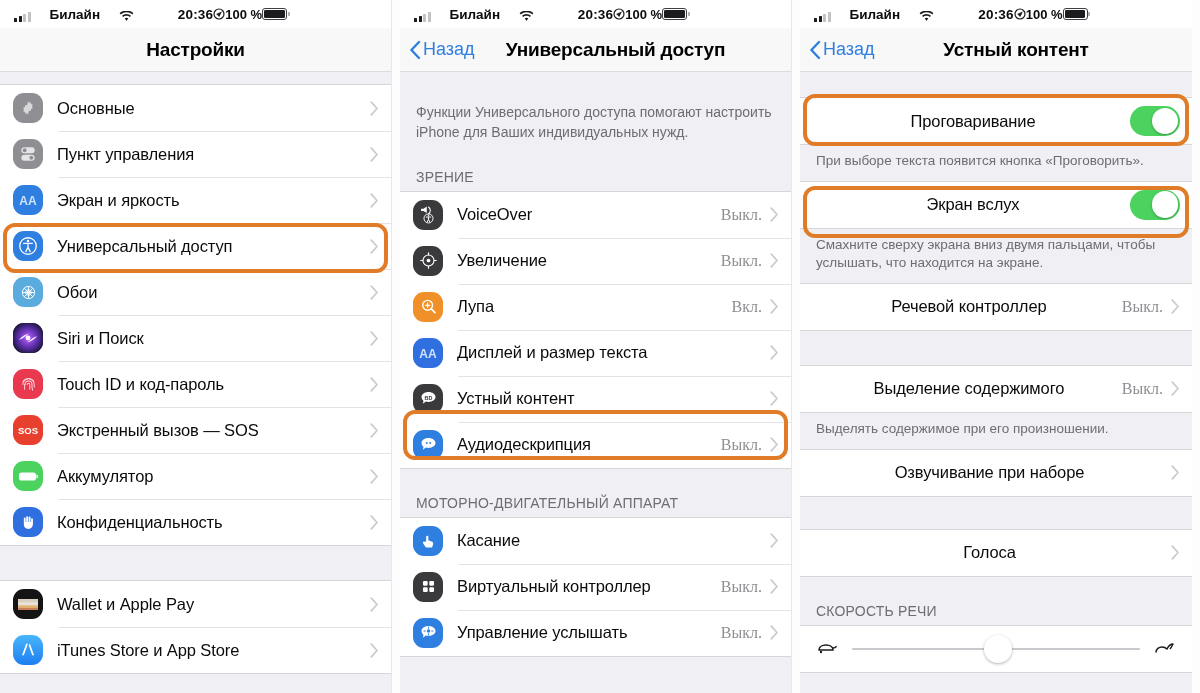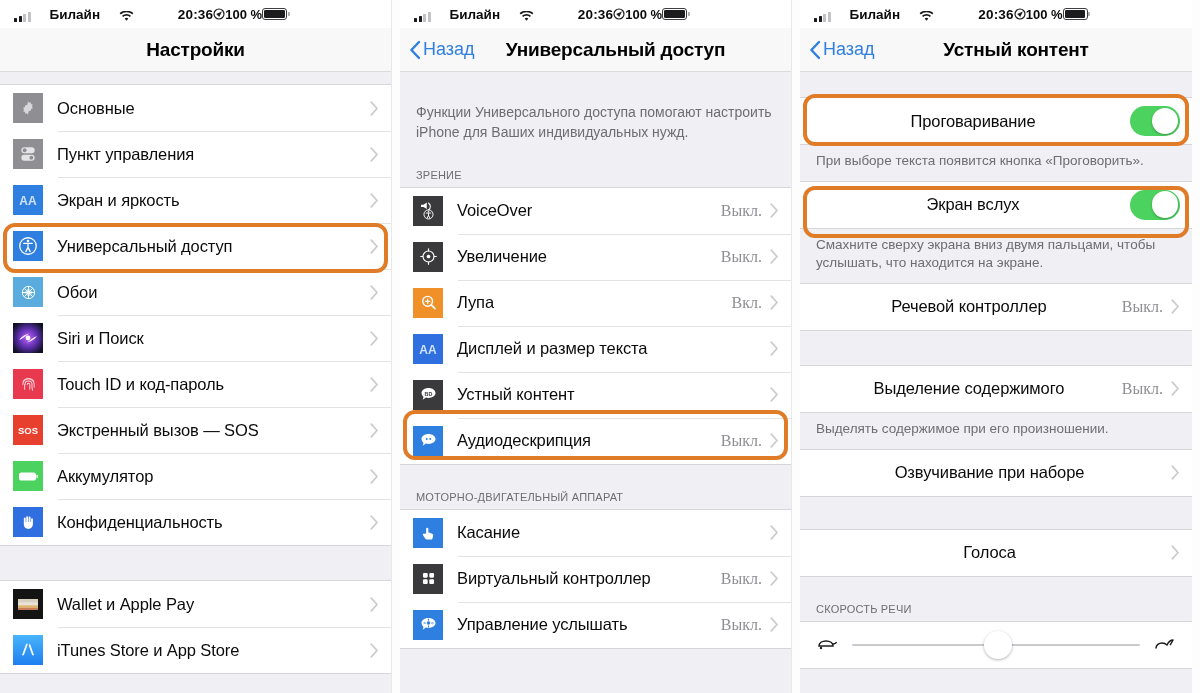--- a/index.html
+++ b/index.html
@@ -73,30 +73,30 @@
   .row{
     display:flex; align-items:center; height:46px; padding:0 12px 0 13px;
     background:#fff; position:relative; cursor:pointer;
   }
   .row + .row::before{
     content:""; position:absolute; left:58px; right:0; top:0; height:1px; background:#e3e3e6;
   }
   .row.plain{ padding-left:16px;text-align:center; }
 
   .app-icon{
-    width:30px; height:30px; border-radius:0; flex:0 0 30px; margin-right:14px;
+    width:30px; height:30px; border-radius:11px; flex:0 0 30px; margin-right:14px;
     display:flex; align-items:center; justify-content:center; overflow:hidden;
     position:relative;
   }
   .row-label{ font-size:16.5px; color:#0b0b0b; letter-spacing:-.1px; flex:1; }
   .row-value{ font-size:16px; color:#8e8e93; margin-right:8px;font-family:Liberation Serif, serif; }
   .chev{ width:9px; height:15px; flex:0 0 9px; opacity:.45; }
 
   .section-header{
-    font-size:11px; color:#6d6d72; letter-spacing:.2px;
+    font-size:14px; color:#6d6d72; letter-spacing:.2px;
     padding:26px 0 6px 16px; background:#efeff4;
   }
   .footnote{
     font-size:13.5px; color:#6d6d72; line-height:1.38;
     padding:7px 16px 10px 16px; background:#efeff4;
   }
   .intro{
     font-size:14px; color:#6d6d72; line-height:1.45;
     padding:30px 16px 0 16px; background:#efeff4;
   }

